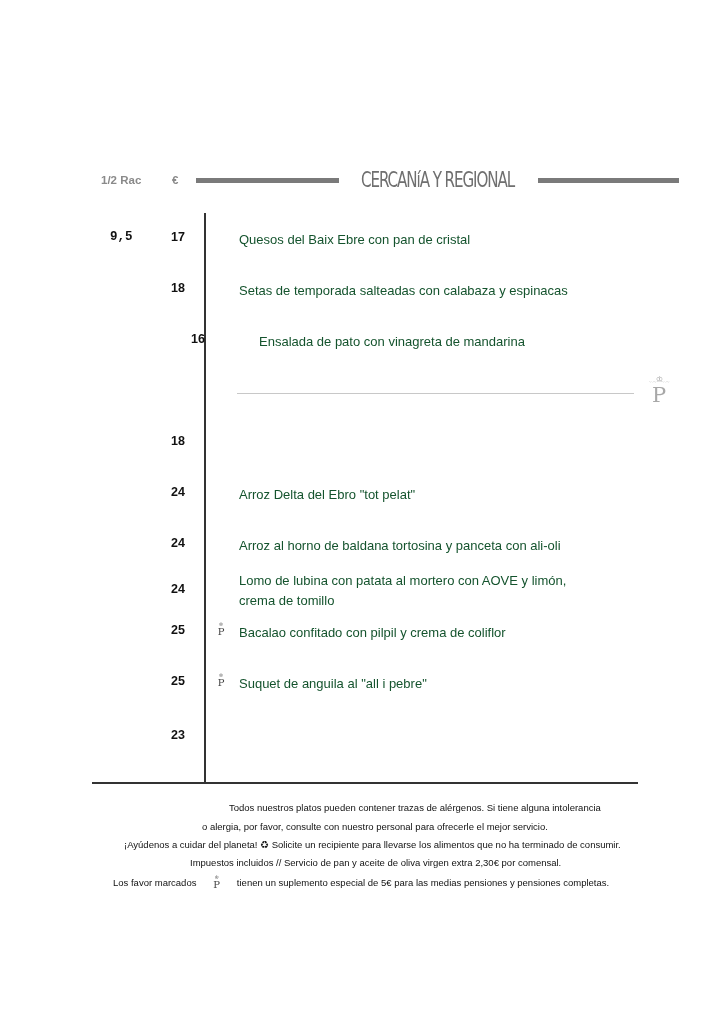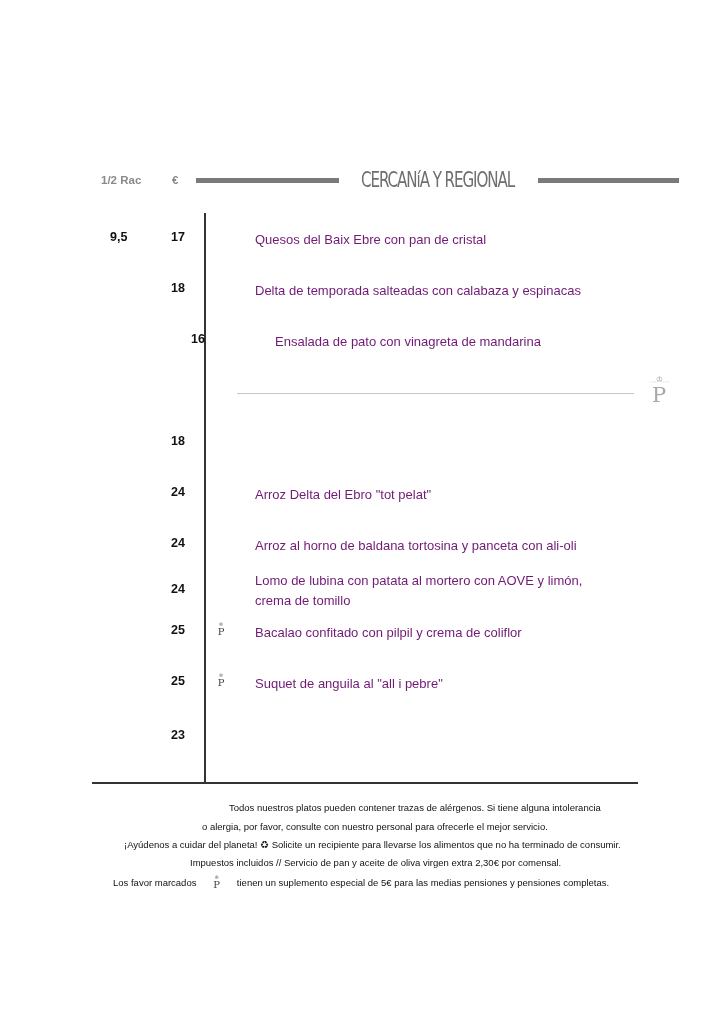--- a/index.html
+++ b/index.html
@@ -32,26 +32,26 @@
   
   .sep { left: 237px; top: 393px; width: 397px; height: 1px; background: #c8c8c8; }
 
   
   .logo { left: 646px; top: 376px; width: 26px; height: 34px; text-align: center; color: #a8a8a8; }
   .logo .crown { font-size: 8px; line-height: 8px; letter-spacing: -1px; }
   .logo .p { font-family: "DejaVu Serif", serif; font-size: 21px; line-height: 22px; }
 
   
   .row { left: 0; width: 724px; height: 20px; font-size: 13px; }
-  .half-price { position: absolute; left: 110px; width: 20px; font-weight: bold; font-size: 12.5px; }
+  .half-price { position: absolute; left: 110px; width: 20px; font-weight: bold; font-size: 12.5px; font-family: Liberation Mono, monospace; }
   .price { position: absolute; left: 171px; font-weight: bold; font-size: 12.5px; }
   .mark { position: absolute; left: 215px; top: -1px; color: #444; width: 12px; text-align: center; }
   .mark .c { font-size: 5px; line-height: 5px; display: block; }
   .mark .p { font-family: "DejaVu Serif", serif; font-size: 10px; line-height: 10px; display: block; }
-  .dish { position: absolute; left: 255px; width: 400px; line-height: 20px; color: #701a75; }
+  .dish { position: absolute; left: 239px; width: 400px; line-height: 20px; color: #14532d; }
 
   
   .notes { left: 0; width: 724px; top: 802px; font-size: 9.5px; color: #111; }
   .note { position: absolute; white-space: nowrap; }
   .recycle { font-family: "DejaVu Sans", sans-serif; font-size: 10px; }
   .fmark { display: inline-block; width: 14px; text-align: center; color: #444; vertical-align: -2px; }
   .fmark .c { font-size: 5px; line-height: 5px; display: block; }
   .fmark .p { font-family: "DejaVu Serif", serif; font-size: 10px; line-height: 9px; display: block; }
 </style>
 </head>
@@ -72,21 +72,21 @@
   <div class="p">P</div>
 </div>
 
 <div class="abs row" style="top:230px;">
   <span class="half-price">9,5</span>
   <span class="price">17</span>
   <span class="dish">Quesos del Baix Ebre con pan de cristal</span>
 </div>
 <div class="abs row" style="top:281px;">
   <span class="price">18</span>
-  <span class="dish">Delta de temporada salteadas con calabaza y espinacas</span>
+  <span class="dish">Setas de temporada salteadas con calabaza y espinacas</span>
 </div>
 <div class="abs row" style="top:332px;margin-left:20px;">
   <span class="price">16</span>
   <span class="dish">Ensalada de pato con vinagreta de mandarina</span>
 </div>
 <div class="abs row" style="top:434px;">
   <span class="price">18</span>
 </div>
 <div class="abs row" style="top:485px;">
   <span class="price">24</span>

